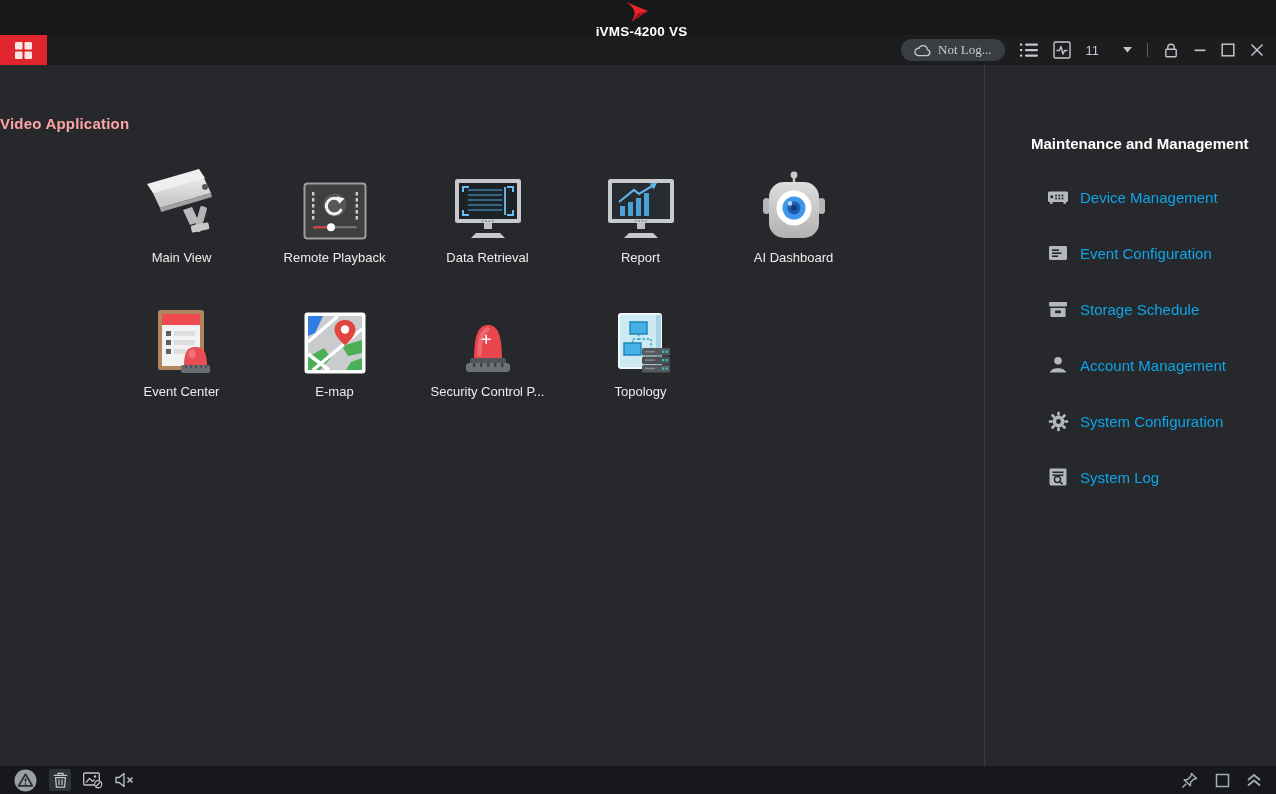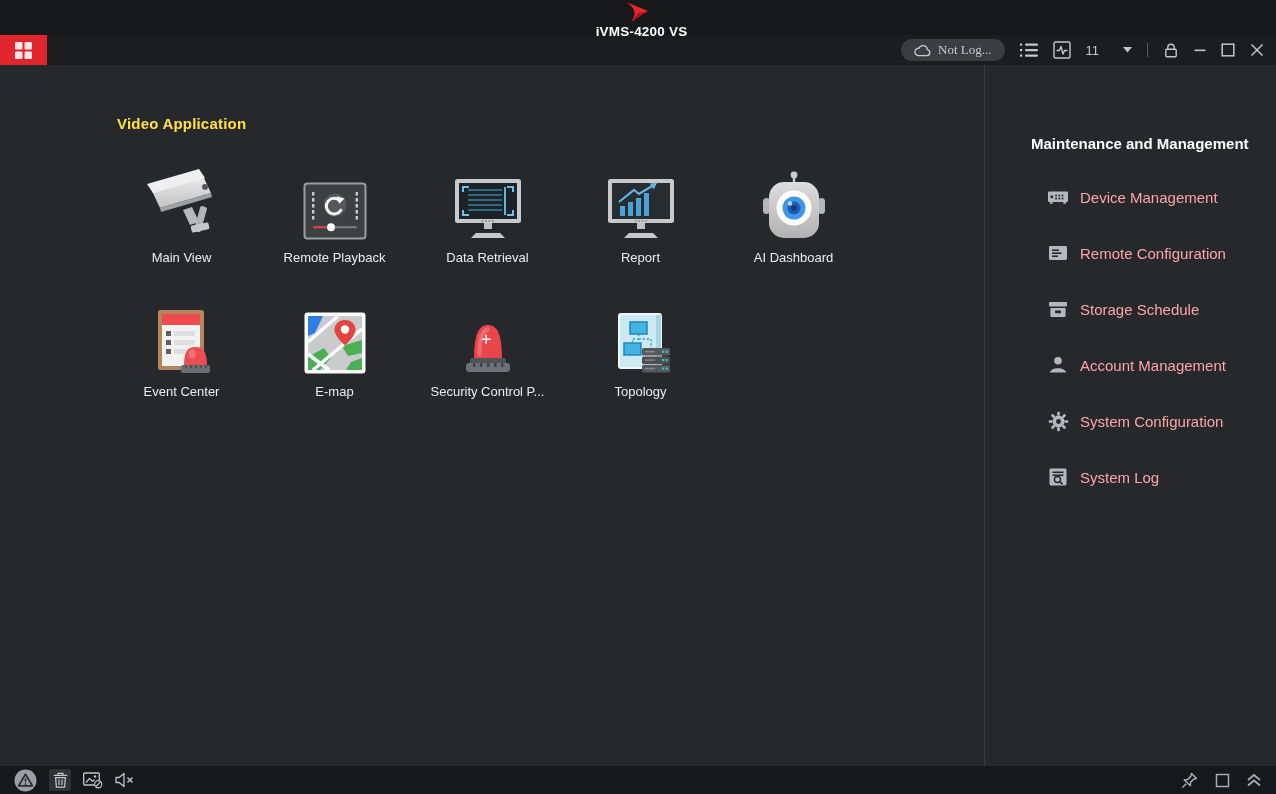--- a/index.html
+++ b/index.html
@@ -29,21 +29,21 @@
   
   .tabbar { height:30px; background:#1c1d1f; display:flex; }
   .home-tab {
     width:47px; height:30px; background:#e1252c;
     display:flex; align-items:center; justify-content:center; cursor:pointer;
   }
   
   .workspace { display:flex; height:701px; }
   .content { flex:1; padding-top:50px; background:#27282b; }
   .section-heading {
-    margin-left:117px; font-size:15px; font-weight:bold; color:#fde047; letter-spacing:.2px;
+    font-size:15px; font-weight:bold; color:#fca5a5; letter-spacing:.2px;
   }
   .section-heading.second { margin-top:71px; }
   .app-row { display:flex; margin-left:105px; margin-top:16px; }
   .app {
     width:153px; height:118px;
     display:flex; flex-direction:column; align-items:center;
     cursor:pointer;
   }
   .app .icon-box { height:92px; display:flex; align-items:flex-end; justify-content:center; }
   .app .label { margin-top:10px; font-size:13px; color:#ececec; white-space:nowrap; }
@@ -52,21 +52,21 @@
     width:292px; background:#27282b; border-left:1px solid #3a3b3e;
     padding-top:70px;
   }
   .panel-heading { margin-left:46px; font-size:15px; font-weight:bold; color:#ffffff; }
   .panel-items { margin-top:17px; }
   .panel-item {
     height:56px; display:flex; align-items:center;
     padding-left:62px; cursor:pointer;
   }
   .panel-item .i { width:22px; height:22px; margin-right:11px; display:flex; align-items:center; justify-content:center; }
-  .panel-item .lbl { font-size:15px; color:#fca5a5; }
+  .panel-item .lbl { font-size:15px; color:#0ea5e9; }
   
   .statusbar {
     height:28px; background:#16181b;
     display:flex; align-items:center; padding:0 14px;
   }
   .sb-left { display:flex; align-items:center; gap:12px; }
   .sb-right { margin-left:auto; display:flex; align-items:center; gap:16px; }
   .sb-icon { display:flex; align-items:center; justify-content:center; cursor:pointer; }
   .trash-wrap { width:22px; height:22px; background:#2f3336; border-radius:2px; }
 </style>
@@ -442,21 +442,21 @@
         <span class="i">
           <svg width="20" height="18" viewBox="0 0 20 18">
             <rect x="1" y="2" width="18" height="14" rx="1.4" fill="#b4b8bd"></rect>
             <g fill="#27282b">
               <rect x="4" y="5.4" width="7" height="1.6"></rect>
               <rect x="4" y="8.4" width="9.5" height="1.6"></rect>
               <rect x="4" y="11.4" width="6" height="1.6"></rect>
             </g>
           </svg>
         </span>
-        <span class="lbl">Remote Configuration</span>
+        <span class="lbl">Event Configuration</span>
       </div>
 
       <div class="panel-item">
         <span class="i">
           <svg width="20" height="19" viewBox="0 0 20 19">
             <rect x="1" y="2" width="18" height="4.6" rx="1" fill="#b4b8bd"></rect>
             <rect x="2.4" y="8" width="15.2" height="9" rx="1" fill="#b4b8bd"></rect>
             <rect x="7" y="10.6" width="6" height="2.6" rx="0.6" fill="#27282b"></rect>
           </svg>
         </span>

